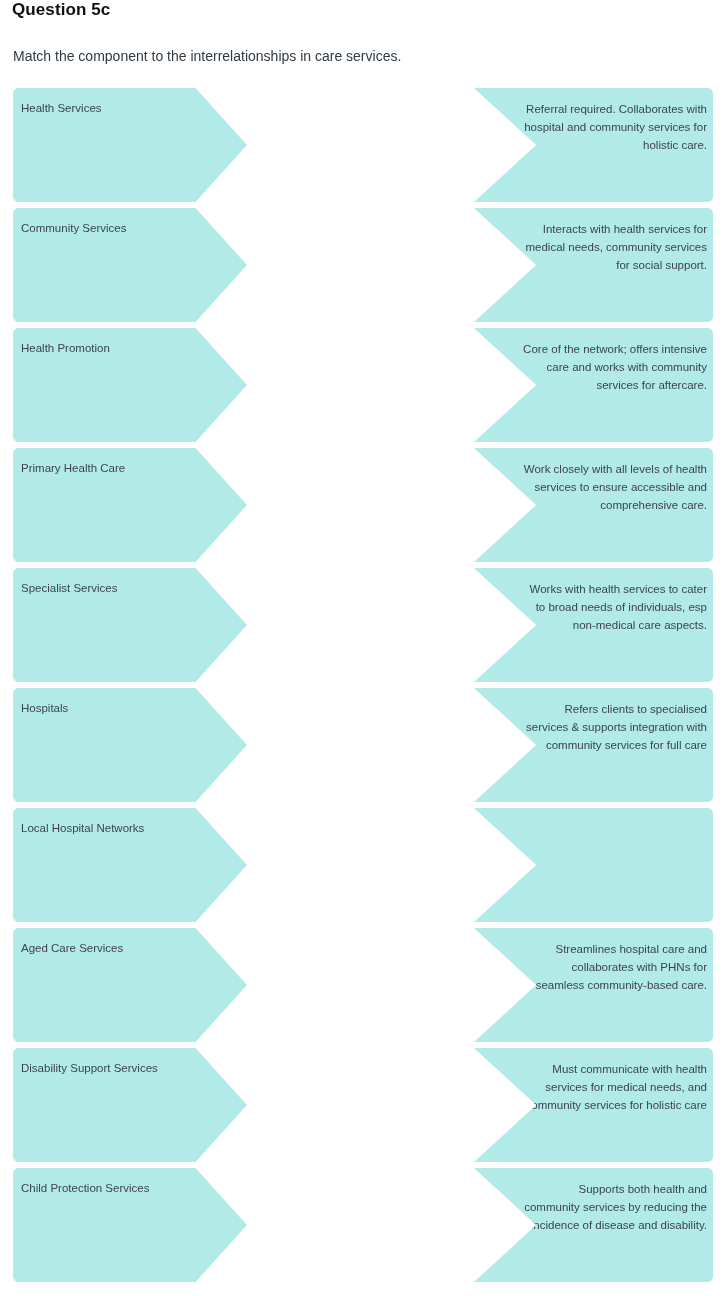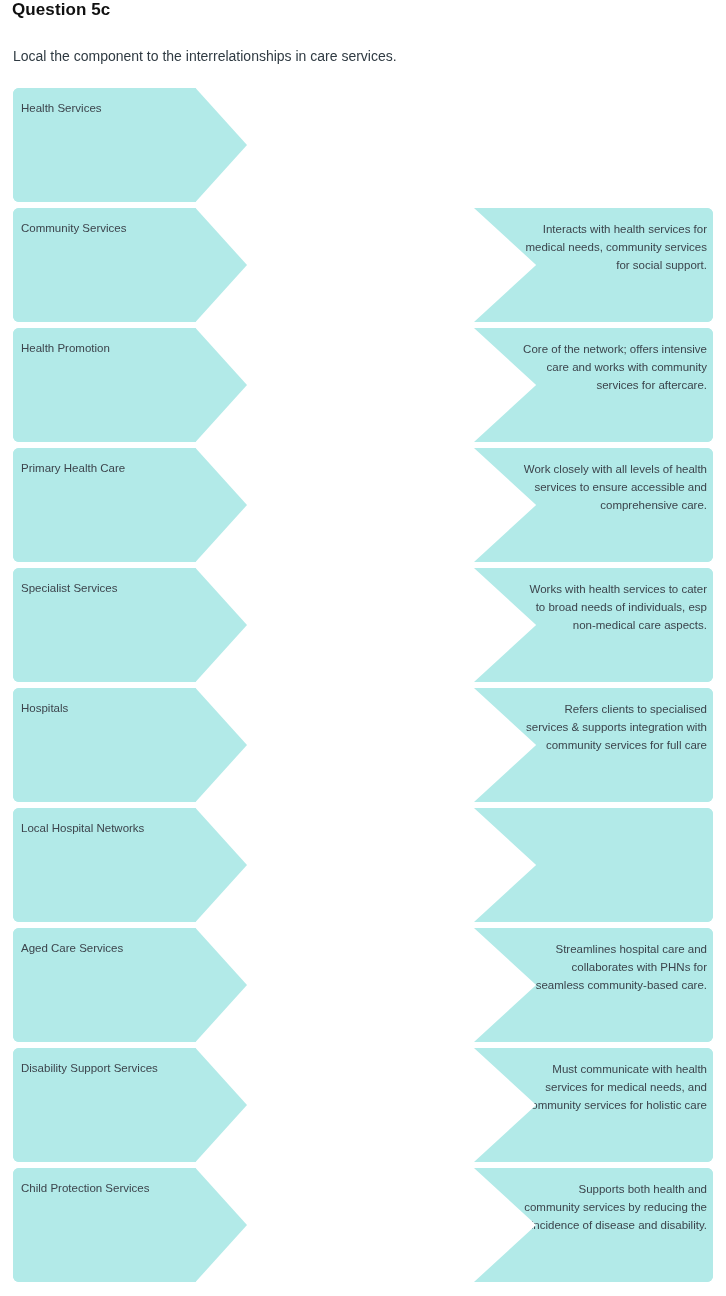--- a/index.html
+++ b/index.html
@@ -127,29 +127,33 @@
     text-align: right;
   }
 </style>
 </head>
 <body>
 
 <div class="page">
 
   <div class="q-title">Question 5c</div>
 
-  <div class="q-prompt">Local the component to the interrelationships in care services.</div>
+  <div class="q-prompt">Match the component to the interrelationships in care services.</div>
 
   <div class="match-area">
 
   <div class="match-row" style="top: 0px;">
         <div class="left-item">
           <div class="left-item-inner"></div>
           <div class="left-label">Health Services</div>
         </div>
+        <div class="right-item">
+          <div class="right-item-bg"></div>
+          <div class="right-label">Referral required. Collaborates with hospital and community services for holistic care.</div>
+        </div>
       </div>
       <div class="match-row" style="top: 120px;">
         <div class="left-item">
           <div class="left-item-inner"></div>
           <div class="left-label">Community Services</div>
         </div>
         <div class="right-item">
           <div class="right-item-bg"></div>
           <div class="right-label">Interacts with health services for medical needs, community services for social support.</div>
         </div>

